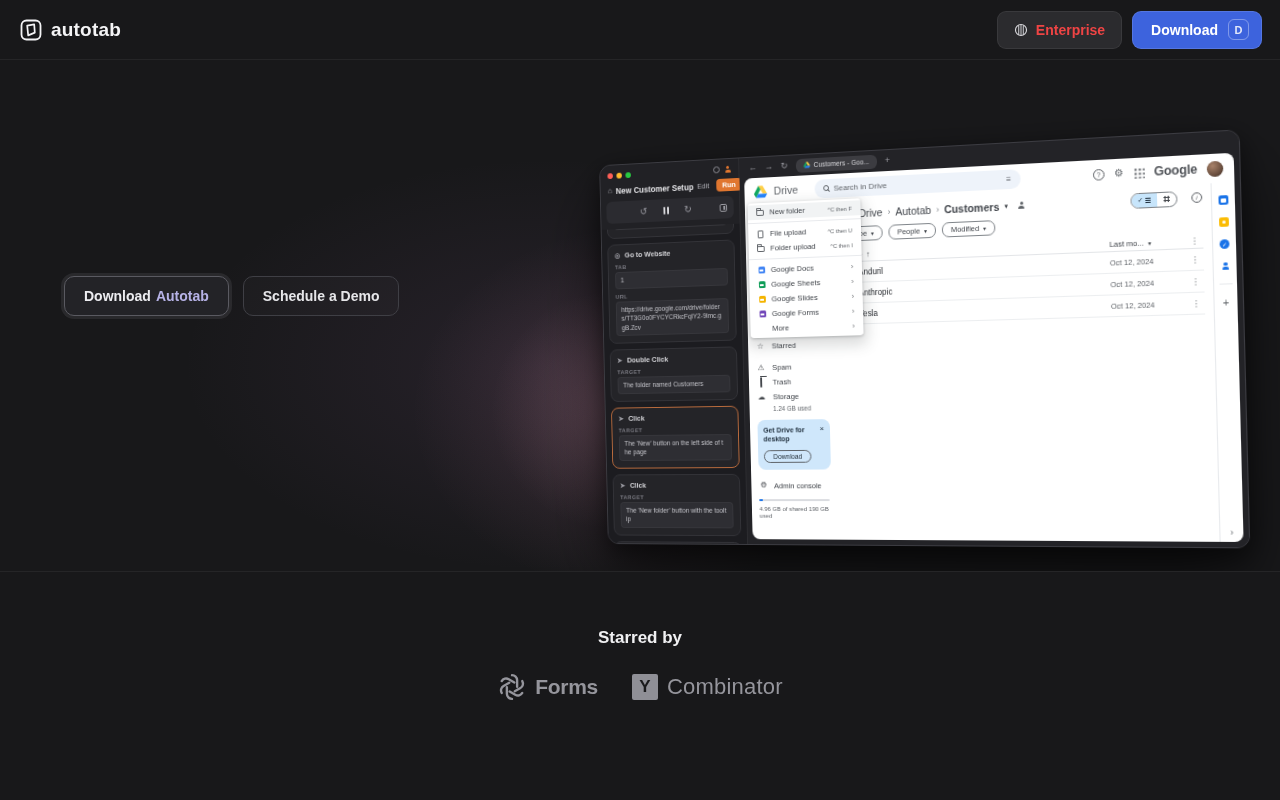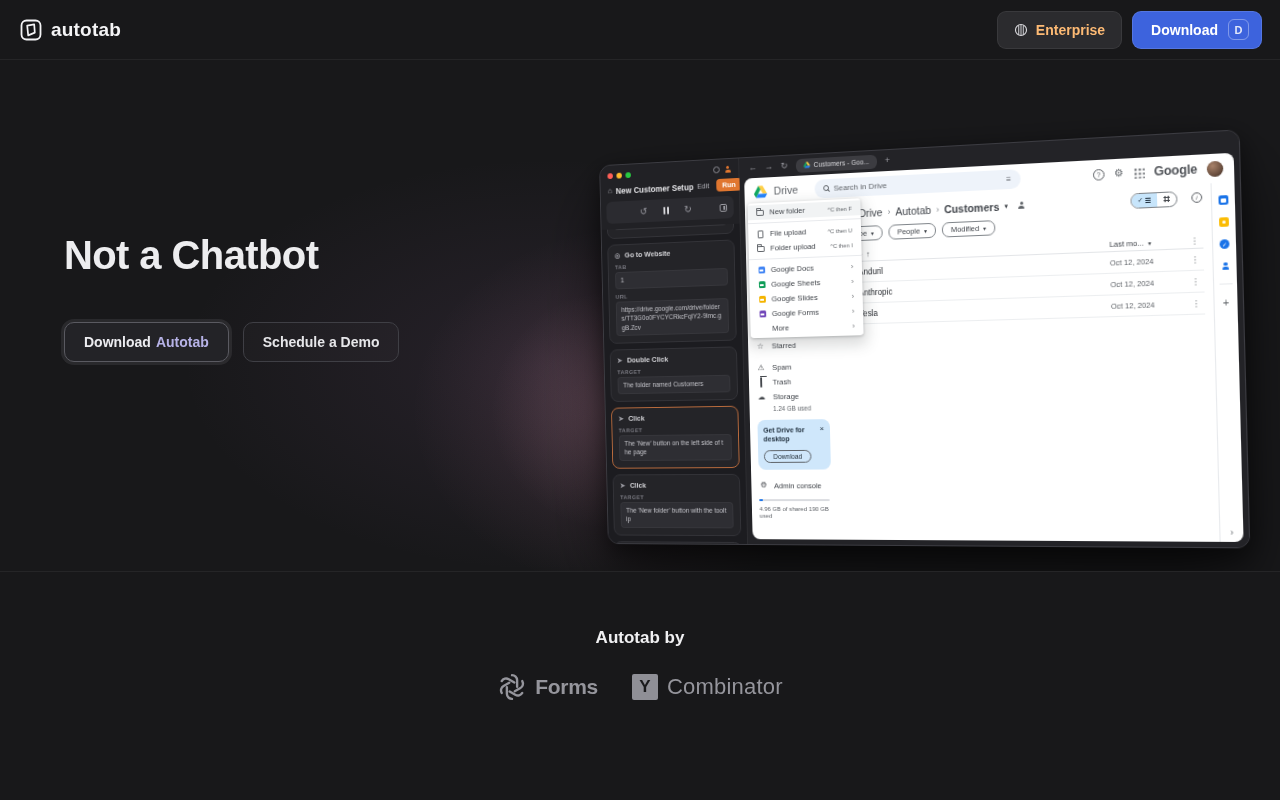--- a/index.html
+++ b/index.html
@@ -17,21 +17,21 @@
     height:60px; display:flex; align-items:center;
     padding:0 18px 0 20px;
     border-bottom:1px solid rgba(255,255,255,0.06);
   }
   .brand { display:flex; align-items:center; gap:9px; cursor:pointer; }
   .brand-name { font-size:19px; font-weight:700; letter-spacing:0.2px; color:#f4f4f6; }
   .nav-right { margin-left:auto; display:flex; gap:10px; align-items:center; }
   .btn-enterprise {
     display:flex; align-items:center; gap:8px;
     background:#2b2b2e; border:1px solid rgba(255,255,255,0.07);
-    color:#fdba74; font-size:14px; font-weight:600;
+    color:#ef4444; font-size:14px; font-weight:600;
     height:38px; padding:0 16px; border-radius:9px; cursor:pointer;
   }
   .btn-download {
     display:flex; align-items:center; gap:10px;
     background:#3d63dd; border:1px solid rgba(255,255,255,0.12);
     color:#fff; font-size:14px; font-weight:600;
     height:38px; padding:0 12px 0 18px; border-radius:9px; cursor:pointer;
   }
   .kbd-badge {
     width:21px; height:21px; border:1px solid rgba(255,255,255,0.35);
@@ -273,21 +273,20 @@
     </div>
   </div>
 </div>
 
 <div class="hero">
   <div class="glow1"></div>
   <div class="glow2"></div>
   <div class="glow3"></div>
 
   <div class="hero-copy">
-    <div class="hero-title">Not a Chatbot</div>
     <div class="hero-ctas">
       <div class="btn-primary">
         <span>Download</span>
         <span class="accent">Autotab</span>
       </div>
       <div class="btn-secondary">
         <span>Schedule a Demo</span>
       </div>
     </div>
   </div>
@@ -594,21 +593,21 @@
           </div>
         </div>
       </div>
     </div>
 
   </div>
   </div>
 </div>
 
 <div class="backed">
-  <div class="backed-h">Autotab by</div>
+  <div class="backed-h">Starred by</div>
   <div class="logos">
     <div class="openai">
       <svg width="30" height="30" viewBox="0 0 24 24">
         <g transform="translate(12,12)" fill="none" stroke="#95959c" stroke-width="1.9" stroke-linecap="round">
           <g>
               <path d="M0,-9.5 a4.1,4.1 0 0 1 4.1,4.1 v5.2"></path>
             </g>
           <g transform="rotate(60)">
               <path d="M0,-9.5 a4.1,4.1 0 0 1 4.1,4.1 v5.2"></path>
             </g>

